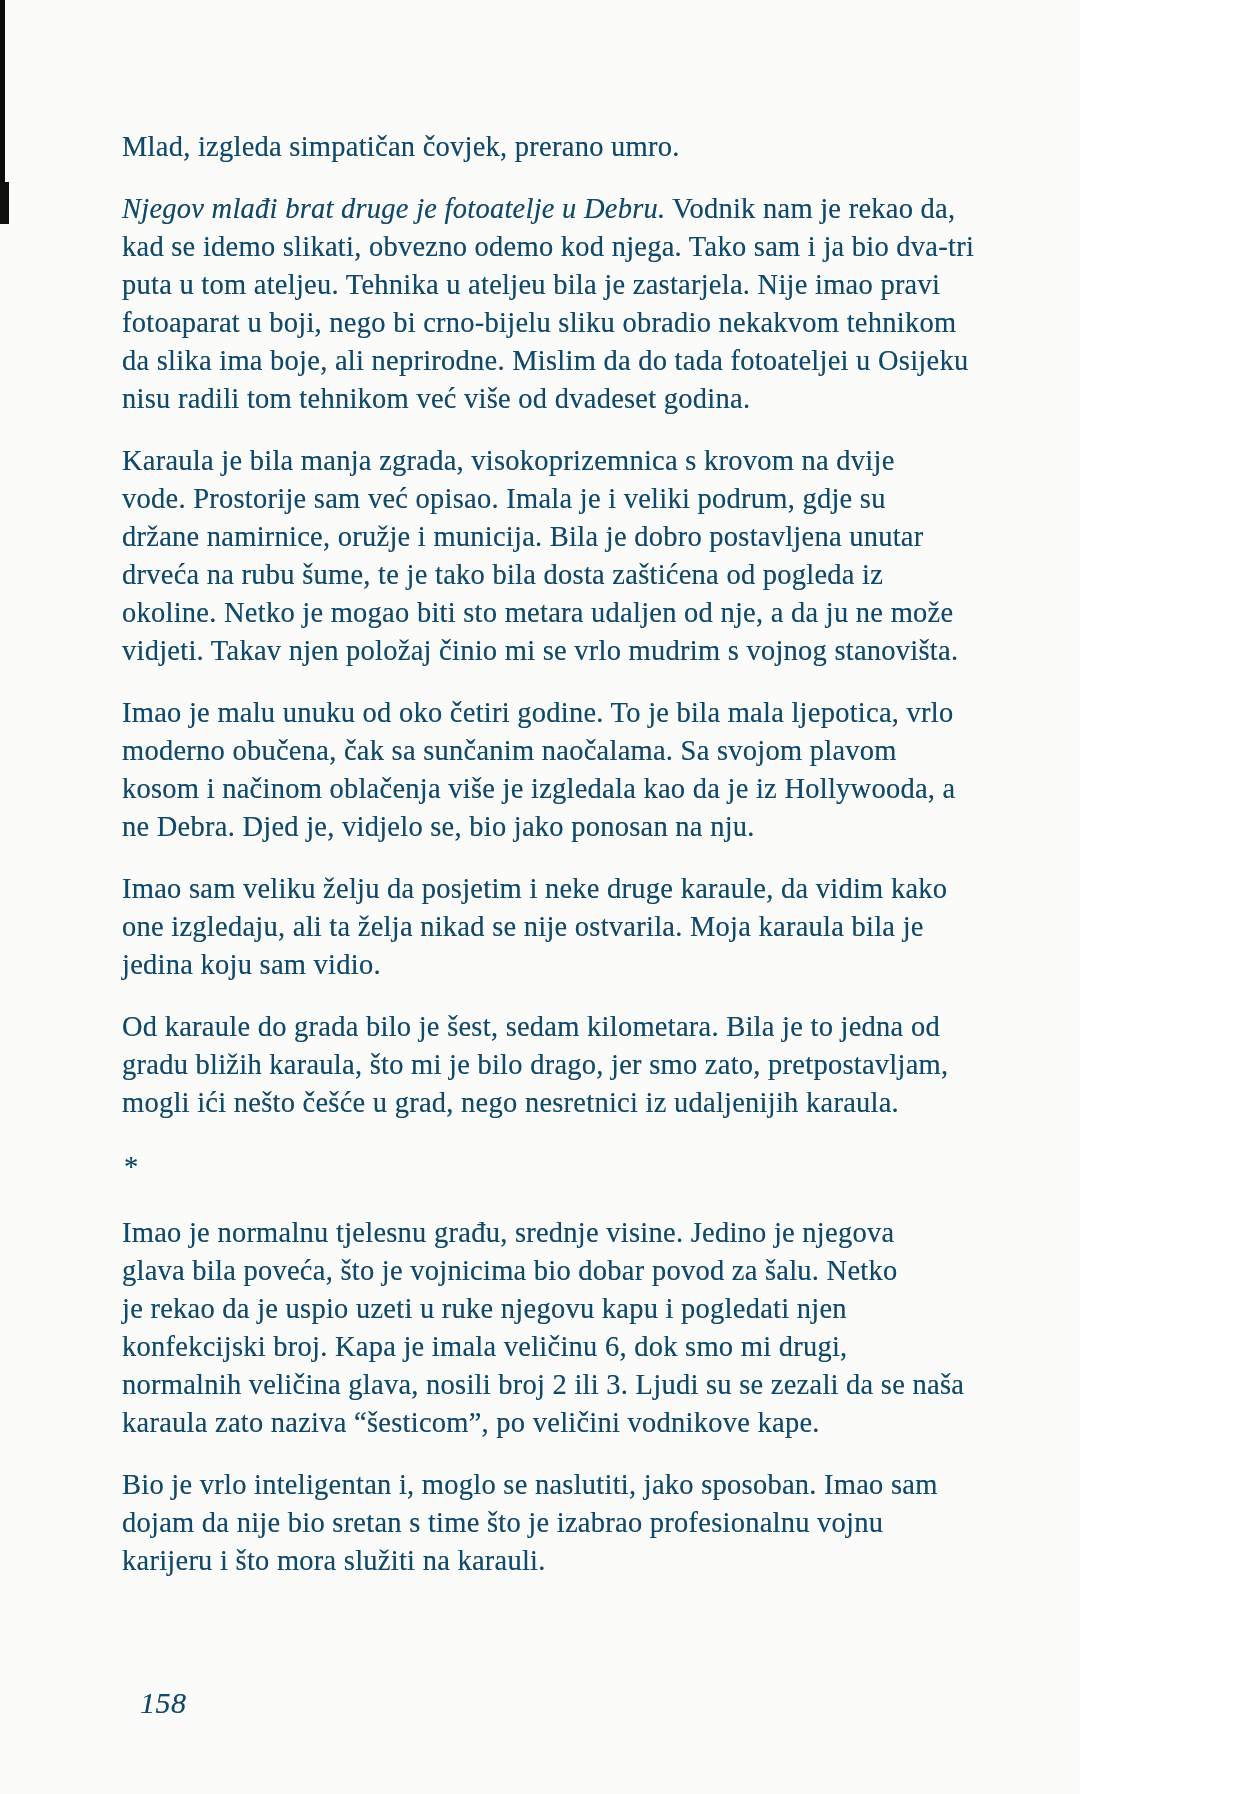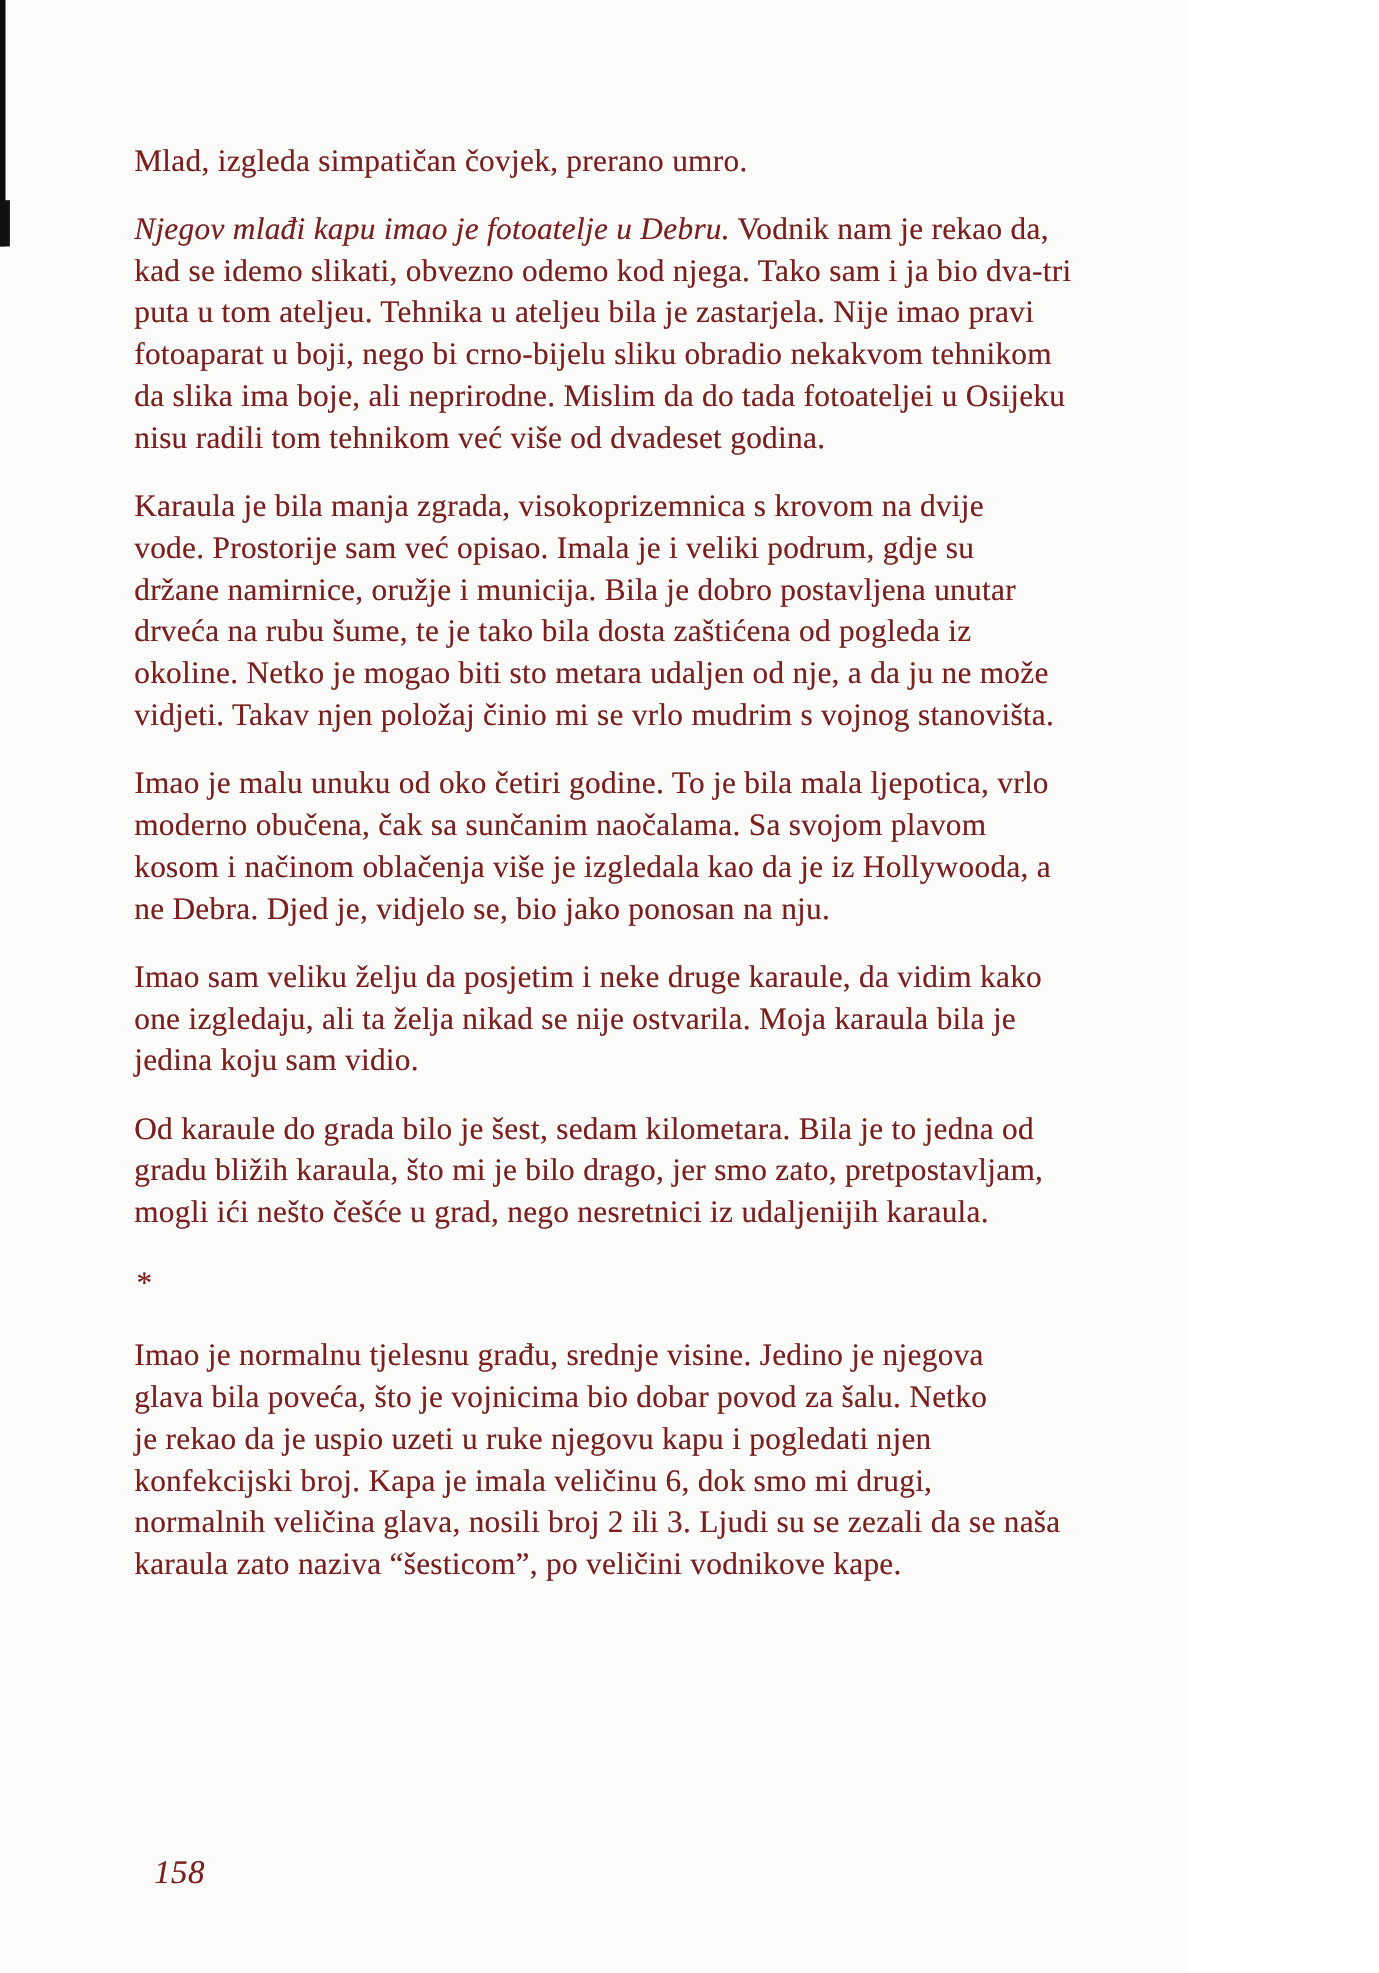--- a/index.html
+++ b/index.html
@@ -6,21 +6,21 @@
     margin: 0;
     padding: 0;
     background: #ffffff;
   }
   .page {
     position: relative;
     width: 1080px;
     height: 1794px;
     background: #fbfbf9;
     font-family: "Liberation Serif", serif;
-    color: #7f1d1d;
+    color: #0c4a6e;
     overflow: hidden;
   }
   
   .edge-artifact {
     position: absolute;
     left: 0;
     top: 0;
     width: 5px;
     height: 224px;
     background: #0c0c0c;
@@ -72,21 +72,21 @@
 <body>
 
 <div class="page">
 
   <div class="edge-artifact"></div>
   <div class="edge-artifact-nub"></div>
 
   <main class="text-block">
     <p>Mlad, izgleda simpatičan čovjek, prerano umro.</p>
 
-    <p><em>Njegov mlađi kapu imao je fotoatelje u Debru.</em><span> Vodnik nam je rekao da,
+    <p><em>Njegov mlađi brat druge je fotoatelje u Debru.</em><span> Vodnik nam je rekao da,
 kad se idemo slikati, obvezno odemo kod njega. Tako sam i ja bio dva-tri
 puta u tom ateljeu. Tehnika u ateljeu bila je zastarjela. Nije imao pravi
 fotoaparat u boji, nego bi crno-bijelu sliku obradio nekakvom tehnikom
 da slika ima boje, ali neprirodne. Mislim da do tada fotoateljei u Osijeku
 nisu radili tom tehnikom već više od dvadeset godina.</span></p>
 
     <p>Karaula je bila manja zgrada, visokoprizemnica s krovom na dvije
 vode. Prostorije sam već opisao. Imala je i veliki podrum, gdje su
 držane namirnice, oružje i municija. Bila je dobro postavljena unutar
 drveća na rubu šume, te je tako bila dosta zaštićena od pogleda iz
@@ -109,17 +109,20 @@
     <div class="section-break">*</div>
 
 
     <p>Imao je normalnu tjelesnu građu, srednje visine. Jedino je njegova
 glava bila poveća, što je vojnicima bio dobar povod za šalu. Netko
 je rekao da je uspio uzeti u ruke njegovu kapu i pogledati njen
 konfekcijski broj. Kapa je imala veličinu 6, dok smo mi drugi,
 normalnih veličina glava, nosili broj 2 ili 3. Ljudi su se zezali da se naša
 karaula zato naziva “šesticom”, po veličini vodnikove kape.</p>
 
+    <p>Bio je vrlo inteligentan i, moglo se naslutiti, jako sposoban. Imao sam
+dojam da nije bio sretan s time što je izabrao profesionalnu vojnu
+karijeru i što mora služiti na karauli.</p>
   </main>
 
   <div class="page-number">158</div>
 
 </div>
 
 </body></html>

